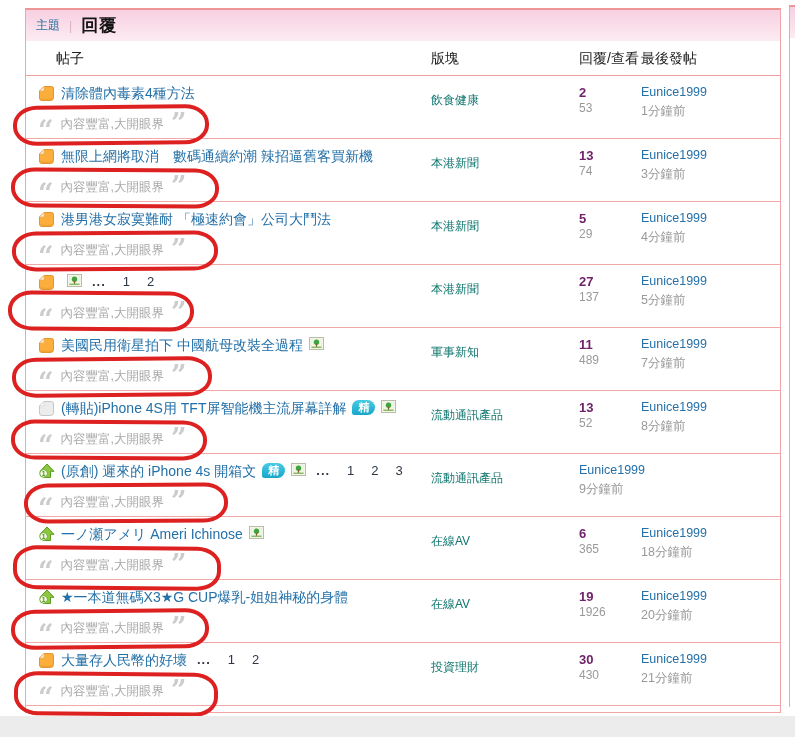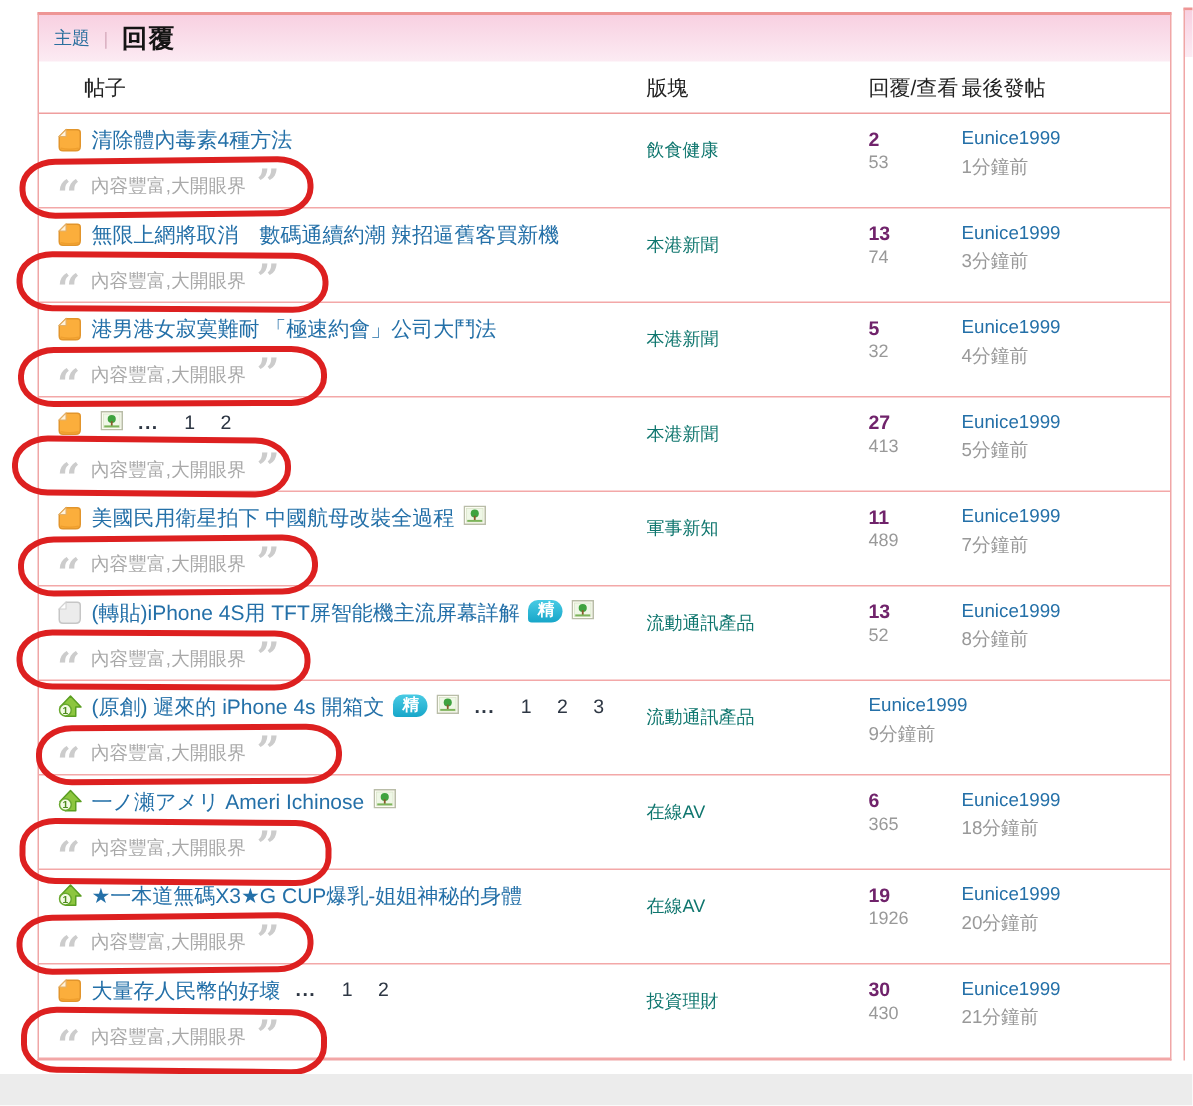--- a/index.html
+++ b/index.html
@@ -10,21 +10,21 @@
     -webkit-font-smoothing:antialiased;
   }
   .bottom-strip { position:absolute; left:0; top:716px; width:795px; height:21px; background:#ececec; }
 
   
   .side-panel { position:absolute; left:789px; top:5px; width:6px; height:700px;
     border-left:1px solid #f0a6a6; border-top:2px solid #ee9595; background:#fff; }
   .side-panel .side-header { height:31px; background:linear-gradient(#f8d0e1,#fcebf3); }
 
   .panel { position:absolute; left:25px; top:8px; width:754px;
-    border:1px solid #f0a6a6; border-top:2px solid #ee9595; background:#fff; padding-bottom:0; }
+    border:1px solid #f0a6a6; border-top:2px solid #ee9595; background:#fff; padding-bottom:6px; }
 
   .panel-header { height:31px; background:linear-gradient(#f8d0e1,#fcebf3);
     display:flex; align-items:center; padding:0 10px; }
   .tab-topic { color:#2b6f9e; font-size:12px; text-decoration:none; cursor:pointer; }
   .tab-divider { color:#d9afc0; margin:0 9px; font-size:12px; }
   .tab-current { color:#141414; font-size:17px; font-weight:bold; letter-spacing:1px; }
 
   .thead { display:grid; grid-template-columns:393px 148px 62px auto;
     padding:9px 0 7px 12px; border-bottom:1px solid #ef9e9e;
     font-size:14px; color:#222; }
@@ -173,21 +173,21 @@
         <span class="q-text">內容豐富,大開眼界</span>
         <span class="q-close">”</span>
         <span class="red-circle"></span>
       </div>
     </div>
     <div class="cell-forum">
       <a class="forum-link">本港新聞</a>
     </div>
     <div class="cell-rv">
       <em class="replies">5</em>
-      <span class="views">32</span>
+      <span class="views">29</span>
     </div>
     <div class="cell-lp">
       <a class="user">Eunice1999</a>
       <span class="time">4分鐘前</span>
     </div>
   </div>
 
   <div class="row">
     <div class="cell-title">
       <div class="main-line">
@@ -219,21 +219,21 @@
         <span class="q-text">內容豐富,大開眼界</span>
         <span class="q-close">”</span>
         <span class="red-circle"></span>
       </div>
     </div>
     <div class="cell-forum">
       <a class="forum-link">本港新聞</a>
     </div>
     <div class="cell-rv">
       <em class="replies">27</em>
-      <span class="views">413</span>
+      <span class="views">137</span>
     </div>
     <div class="cell-lp">
       <a class="user">Eunice1999</a>
       <span class="time">5分鐘前</span>
     </div>
   </div>
 
   <div class="row">
     <div class="cell-title">
       <div class="main-line">

